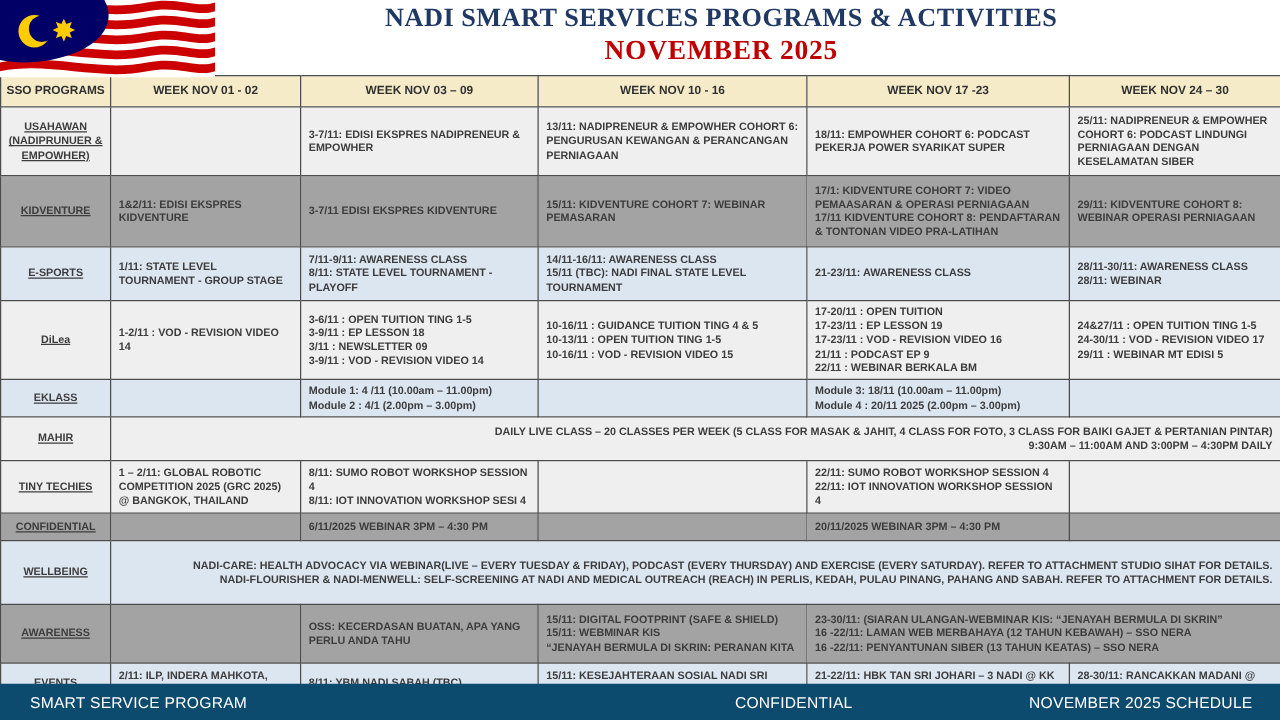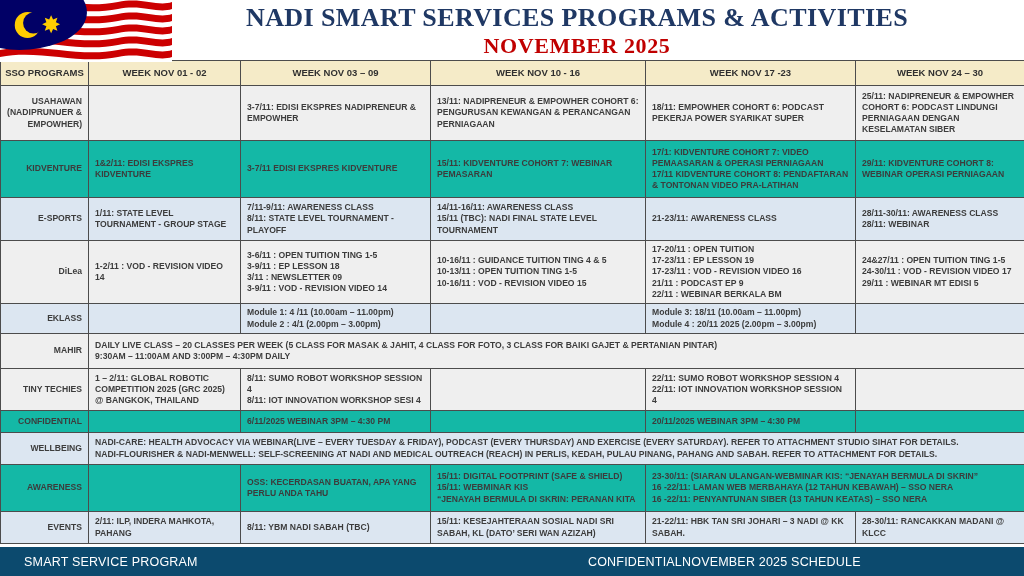--- a/index.html
+++ b/index.html
@@ -7,57 +7,57 @@
     width:1024px;height:576px;position:relative;overflow:hidden;
     background:#ffffff;
     font-family:"Liberation Sans", sans-serif;
     -webkit-font-smoothing:antialiased;
   }
   .topbar{position:relative;height:60px;}
   .flag{position:absolute;top:0;left:0;width:172px;height:62px;z-index:3;}
   .titles{position:absolute;top:2px;left:130px;right:0;text-align:center;z-index:1;}
   .title{
     font-family:"Liberation Serif", serif;font-weight:bold;
-    font-size:26px;color:#1f3864;letter-spacing:.4px;line-height:1.2;
+    font-size:21px;color:#1f3864;letter-spacing:.4px;line-height:1.2;
   }
   .subtitle{
     font-family:"Liberation Serif", serif;font-weight:bold;
     font-size:22px;color:#c00000;letter-spacing:.6px;line-height:1.15;
   }
   table.sched{
     position:absolute;top:60px;left:0;width:1024px;
     border-collapse:collapse;table-layout:fixed;
   }
   table.sched th,table.sched td{
     border:1px solid #4c4c4c;
     font-size:8.6px;font-weight:bold;color:#3c3c3c;
     vertical-align:middle;padding:2px 6px;line-height:1.3;
     white-space:pre-line;overflow:hidden;
   }
   tr.head th{
     background:#f5ebc8;text-align:center;font-size:9.5px;color:#303030;
     padding:2px 2px;
   }
-  th.prog{text-align:right;font-size:8.8px;}
+  th.prog{text-align:center;font-size:8.8px;text-decoration:underline;}
   .h25{height:25px}.h55{height:55px}.h57{height:57px}.h43{height:43px}
   .h63{height:63px}.h30{height:30px}.h35{height:35px}.h42{height:42px}
-  .h22{height:22px}.h36{height:32px}.h47{height:47px}.h32{height:32px}
+  .h22{height:22px}.h36{height:51px}.h47{height:47px}.h32{height:32px}
   tr.r-gray  th, tr.r-gray  td{background:#efefef;}
-  tr.r-white th, tr.r-white td{background:#14b8a6;}
+  tr.r-white th, tr.r-white td{background:#a3a3a3;}
   tr.r-blue  th, tr.r-blue  td{background:#dce6f1;}
-  td.span-cell{text-align:left;}
+  td.span-cell{text-align:right;}
   .footer{
     position:absolute;left:0;bottom:0;width:1024px;height:29px;
     background:#0c4a6e;color:#ffffff;z-index:2;
     display:flex;align-items:center;justify-content:space-between;
     font-size:12.5px;letter-spacing:.2px;
   }
   .footer .f-left{padding-left:24px;width:320px;text-align:left;}
   .footer .f-center{flex:1;text-align:right;}
-  .footer .f-right{padding-right:22px;width:320px;text-align:left;}
+  .footer .f-right{padding-right:22px;width:320px;text-align:right;}
 </style>
 </head>
 <body>
 
 <div class="topbar">
   <svg class="flag" viewBox="0 0 175 62" preserveAspectRatio="none">
     <rect x="0" y="0" width="175" height="62" fill="#ffffff"></rect>
     <path d="M0 2 C40 -6,80 10,120 2 C145 -3,160 7,175 2 L175 9 C160 14,145 4,120 9 C80 17,40 1,0 9 Z" fill="#cc0001"></path>
     <path d="M0 14 C40 6,80 22,120 14 C145 9,160 19,175 14 L175 21 C160 26,145 16,120 21 C80 29,40 13,0 21 Z" fill="#cc0001"></path>
     <path d="M0 26 C40 18,80 34,120 26 C145 21,160 31,175 26 L175 33 C160 38,145 28,120 33 C80 41,40 25,0 33 Z" fill="#cc0001"></path>

